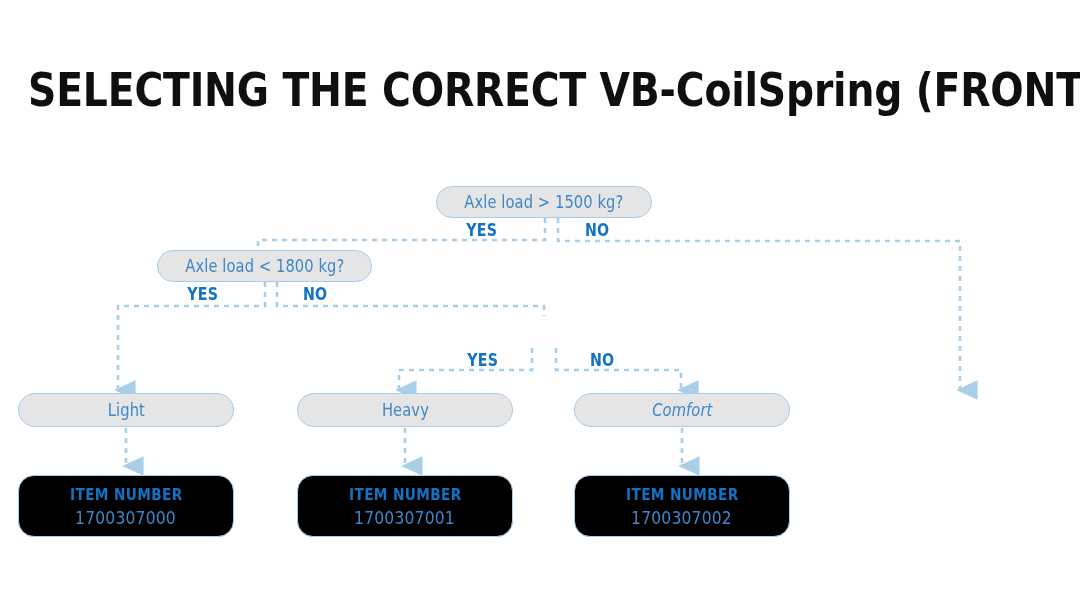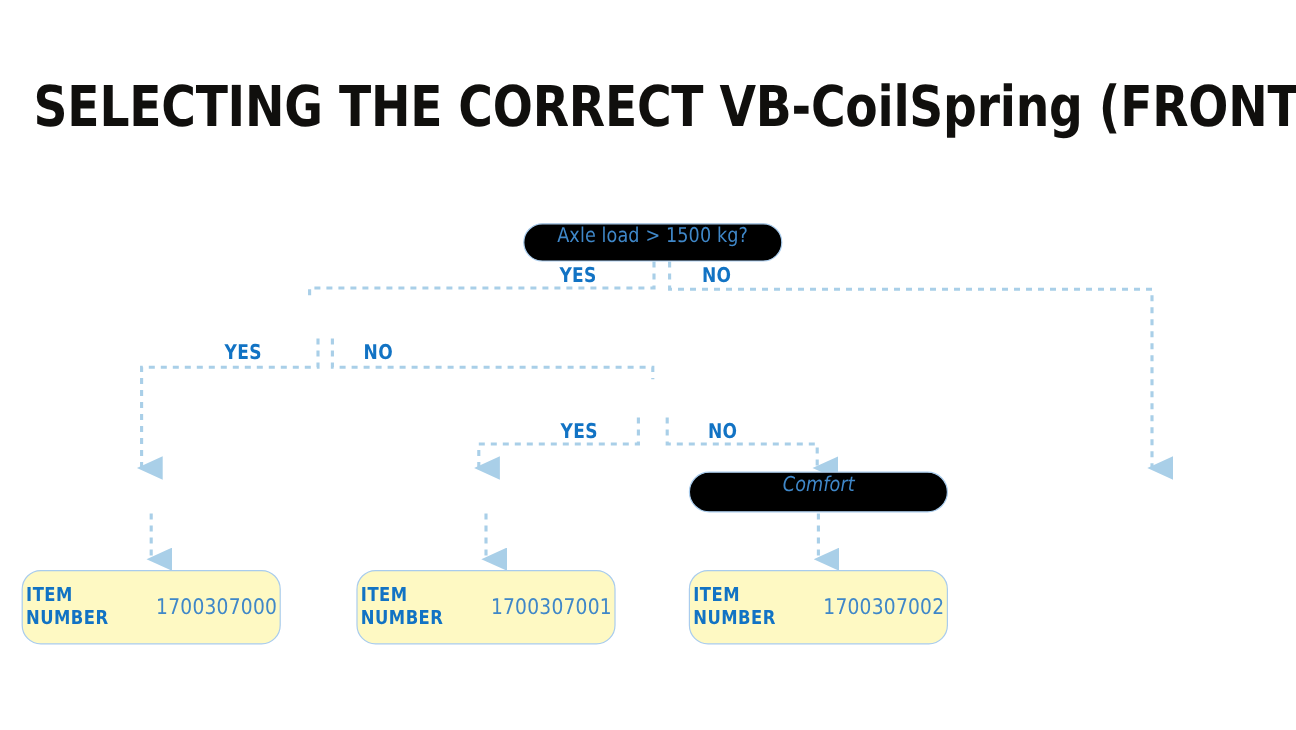--- a/index.html
+++ b/index.html
@@ -44,47 +44,48 @@
     left: 0;
     top: 0;
     width: 1080px;
     height: 608px;
   }
 
   
   .node {
     position: absolute;
     box-sizing: border-box;
-    background: #000000;
+    background: #e5e5e5;
     border: 1.6px solid #a9cced;
     border-radius: 22px;
     display: flex;
+    align-items: center;
     justify-content: center;
     text-align: center;
   }
   .node-label {
     color: #3f87c8;
     font-size: 17px;
     font-weight: 400;
     letter-spacing: 0.1px;
     font-family: "Liberation Sans Narrow", "DejaVu Sans Condensed", "Liberation Sans", sans-serif;
     transform: scaleX(0.96);
   }
 
   .decision { height: 32px; border-radius: 17px; }
   .result   { height: 34px; border-radius: 18px; }
 
   .itembox {
     position: absolute;
     box-sizing: border-box;
-    background: #fef9c3;
+    background: #000000;
     border: 1.6px solid #a9cced;
     border-radius: 16px;
     display: flex;
-    flex-direction: row;
+    flex-direction: column;
     align-items: center;
     justify-content: center;
     height: 62px;
   }
   .item-heading {
     color: #1273c4;
     font-family: "Liberation Sans Narrow", "DejaVu Sans Condensed", "Liberation Sans", sans-serif;
     font-weight: 700;
     font-size: 16px;
     letter-spacing: 0.4px;
@@ -144,27 +145,36 @@
       <path d="M 682 428 L 682 466" marker-end="url(#arrow)"></path>
     </g>
   </svg>
 
   <div class="node decision" style="left:436px; top:186px; width:216px;">
     <span class="node-label">Axle load &gt; 1500 kg?</span>
   </div>
   <div class="branch" style="left:465px; top:220px;">YES</div>
   <div class="branch" style="left:584px; top:220px;">NO</div>
 
+  <div class="node decision" style="left:157px; top:250px; width:215px;">
+    <span class="node-label">Axle load &lt; 1800 kg?</span>
+  </div>
   <div class="branch" style="left:186px; top:284px;">YES</div>
   <div class="branch" style="left:302px; top:284px;">NO</div>
 
   <div class="branch" style="left:466px; top:350px;">YES</div>
   <div class="branch" style="left:589px; top:350px;">NO</div>
 
+  <div class="node result" style="left:18px; top:393px; width:216px;">
+    <span class="node-label">Light</span>
+  </div>
 
+  <div class="node result" style="left:297px; top:393px; width:216px;">
+    <span class="node-label">Heavy</span>
+  </div>
 
   <div class="node result" style="left:574px; top:393px; width:216px;font-style:italic;">
     <span class="node-label">Comfort</span>
   </div>
 
 
   <div class="itembox" style="left:18px; top:475px; width:216px;">
     <span class="item-heading">ITEM NUMBER</span>
     <span class="item-number">1700307000</span>
   </div>

